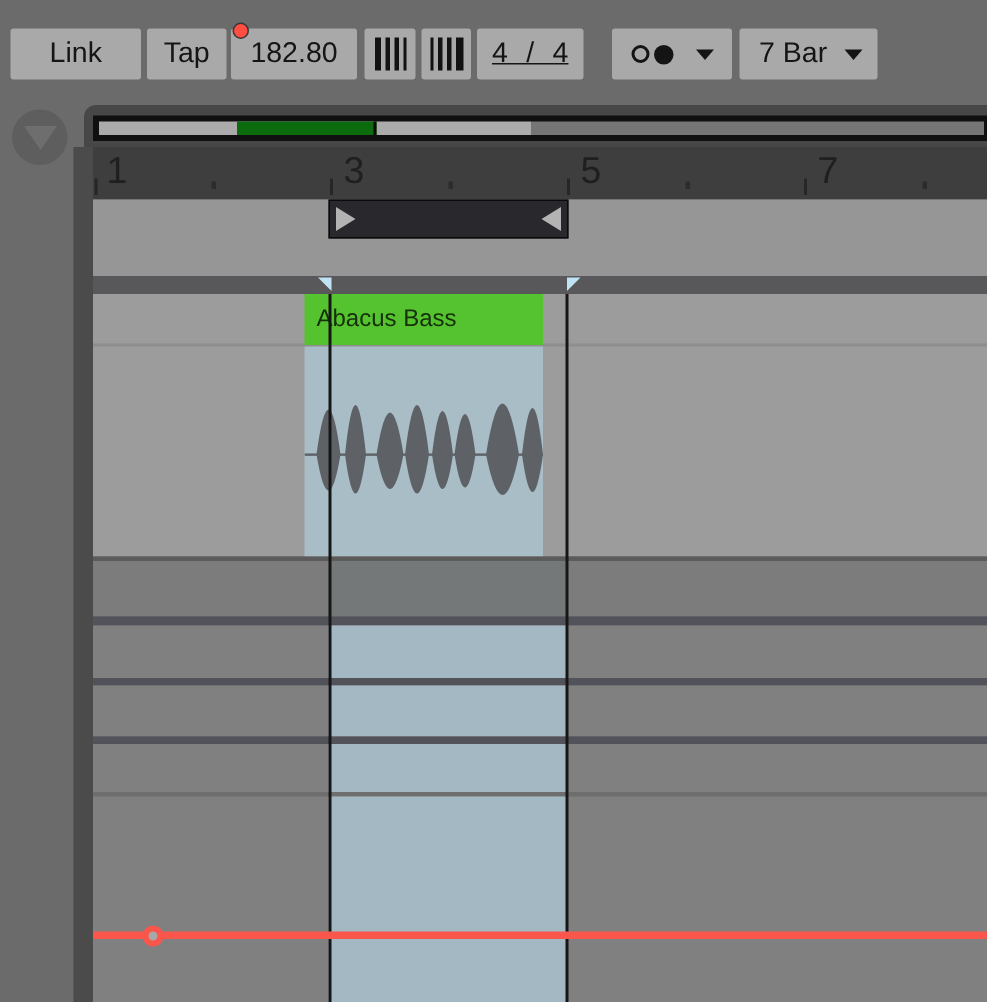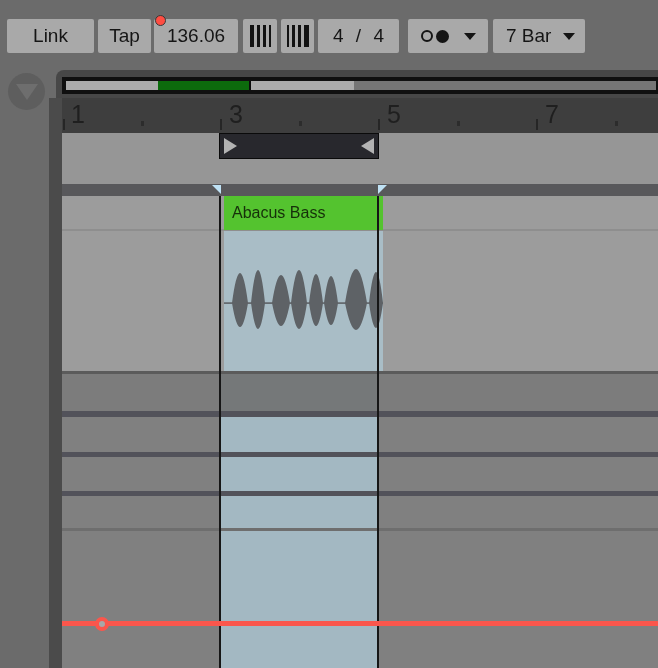--- a/index.html
+++ b/index.html
@@ -13,21 +13,21 @@
             justify-content:center; border-radius:2px; }
   #btn-link   { left:7px;   width:87px; }
   #btn-tap    { left:98px;  width:53px; }
   #btn-tempo  { left:154px; width:84px; }
   #tempo-dot  { position:absolute; left:1px; top:-4px; width:11px; height:11px;
                 border-radius:50%; background:#ff4d42; border:1px solid #383838; }
   #btn-nudge1 { left:243px; width:34px; }
   #btn-nudge2 { left:281px; width:33px; }
   .bars { display:flex; align-items:center; gap:3px; height:22px; }
   .bars i { display:block; height:22px; background:#121212; }
-  #btn-timesig { left:318px; width:81px; word-spacing:7px; }
+  #btn-timesig { left:318px; width:71px; word-spacing:7px;text-decoration:underline; }
   #btn-metro   { left:408px; width:80px; }
   .ring { width:12px; height:12px; border:2px solid #141414; border-radius:50%; }
   .dotc { width:13px; height:13px; background:#141414; border-radius:50%; margin-left:3px; }
   .chev { width:0; height:0; border-left:6px solid transparent; border-right:6px solid transparent;
           border-top:7px solid #141414; }
   #btn-metro .chev { margin-left:15px; }
   #btn-quant { left:493px; width:92px; justify-content:flex-start; padding-left:13px; }
   #btn-quant .chev { position:absolute; right:10px; }
 
   
@@ -75,21 +75,21 @@
   #darkband { position:absolute; left:62px; top:184px; width:596px; height:12px; background:#58585b; }
   #mark-l { position:absolute; left:150px; top:1px; width:0; height:0;
             border-top:9px solid #bfe2f5; border-left:9px solid transparent; }
   #mark-r { position:absolute; left:316px; top:1px; width:0; height:0;
             border-top:9px solid #bfe2f5; border-right:9px solid transparent; }
 
   
   .lane { position:absolute; left:62px; width:596px; }
   #track1 { top:196px; height:175px; background:#9c9c9c; }
   #t1-hline { position:absolute; left:0; top:33px; width:596px; height:2px; background:#8e8e8e; }
-  #clip { position:absolute; left:162px; top:0; width:159px; height:215px; }
+  #clip { position:absolute; left:141px; top:0; width:159px; height:215px; }
   #clip-header { position:absolute; left:0; top:0; width:159px; height:34px;
                  background:#54c32f; color:#16300a; font-size:16px;
                  display:flex; align-items:center; padding-left:8px; }
   #clip-body { position:absolute; left:0; top:35px; width:159px; height:140px; background:#a9bdc6; }
   #wave { position:absolute; left:0; top:0; }
 
   #gapA  { top:371px; height:3px;  background:#5b5b5b; }
   #rowA  { top:374px; height:37px; background:#7c7c7c; }
   #rowA-sel { position:absolute; left:157px; top:0; width:159px; height:37px;
               background:rgba(60,85,100,0.10); }
@@ -118,21 +118,21 @@
 </style>
 </head>
 <body>
 
 <div id="app">
 
   <div class="tb-btn" id="btn-tap">Tap</div>
   <div class="tb-btn" id="btn-link">Link</div>
   <div class="tb-btn" id="btn-tempo">
     <span id="tempo-dot"></span>
-    <span>136.06</span>
+    <span>182.80</span>
   </div>
   <div class="tb-btn" id="btn-nudge1">
     <span class="bars">
       <i style="width:4px"></i>
         <i style="width:3px"></i>
         <i style="width:3px"></i>
         <i style="width:2px"></i>
     </span>
   </div>
   <div class="tb-btn" id="btn-nudge2">

